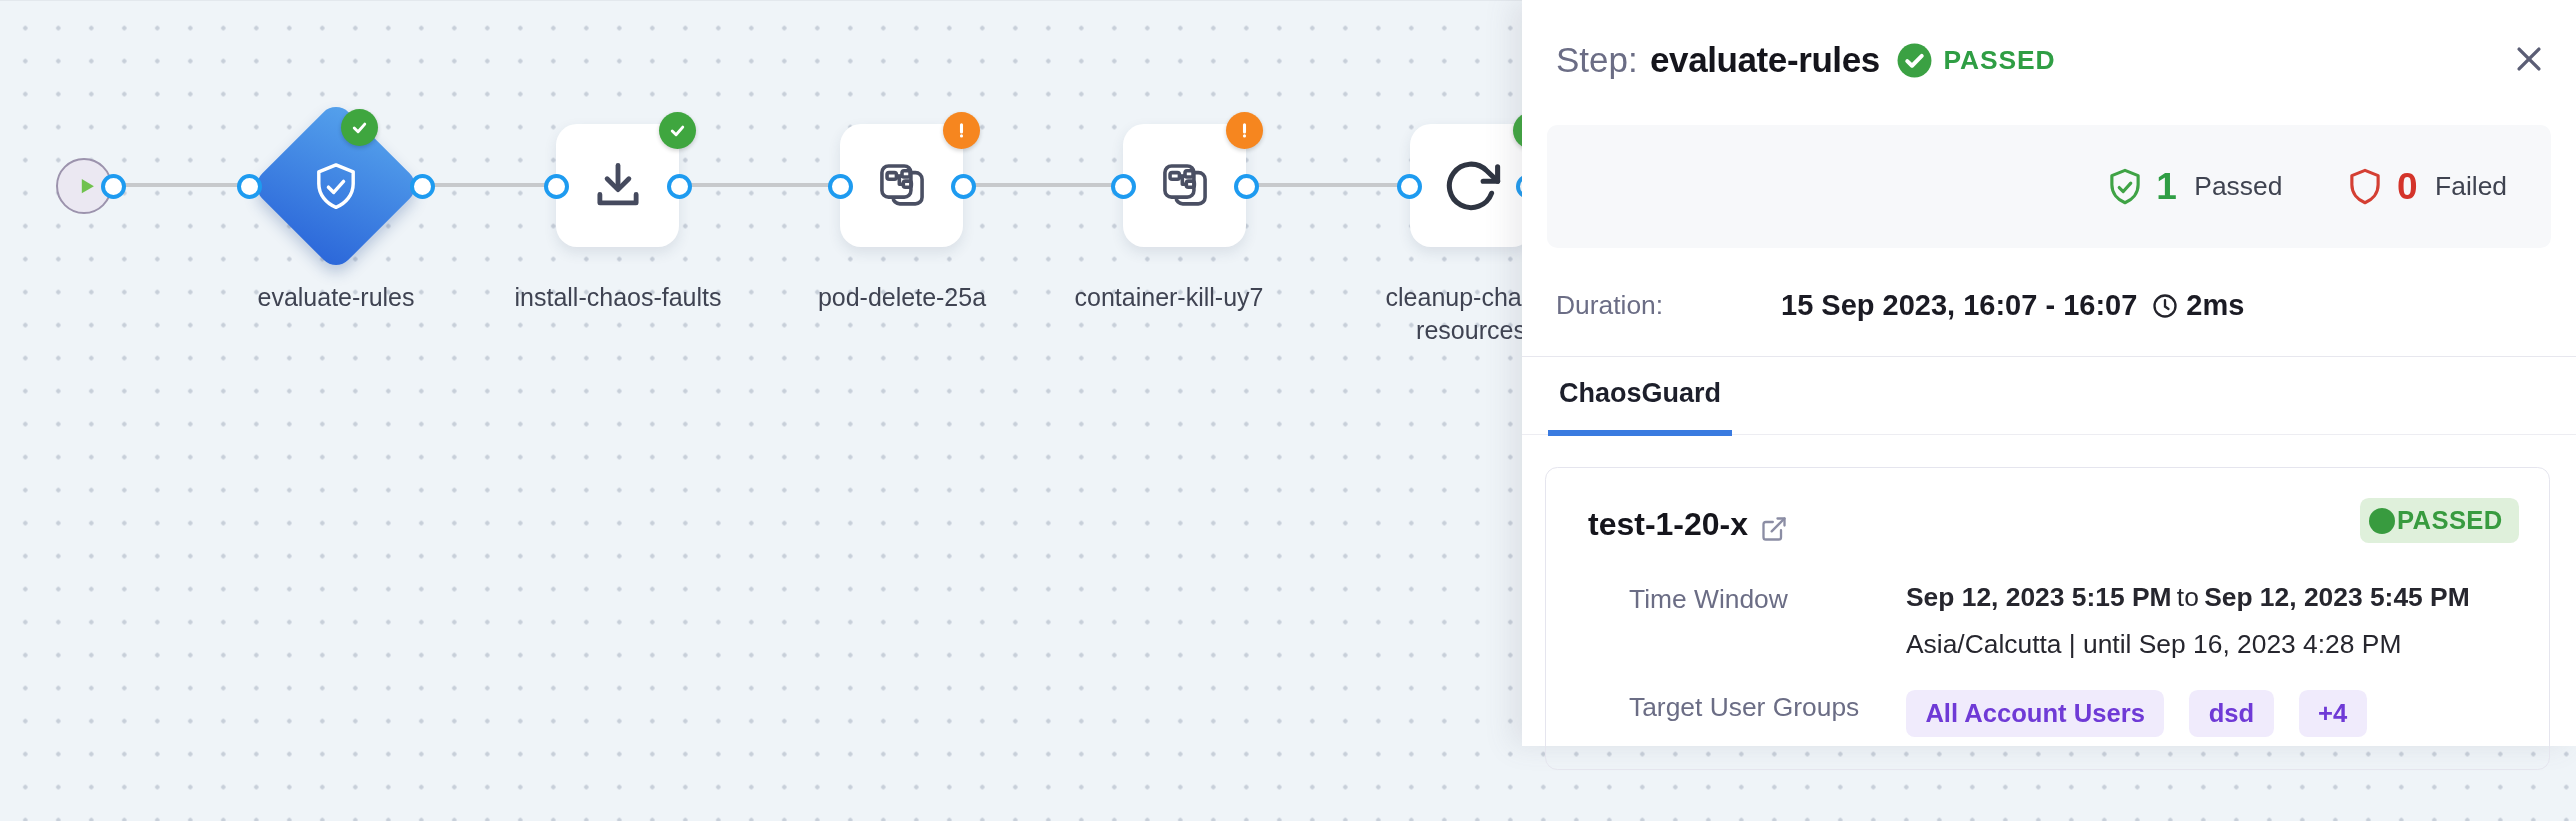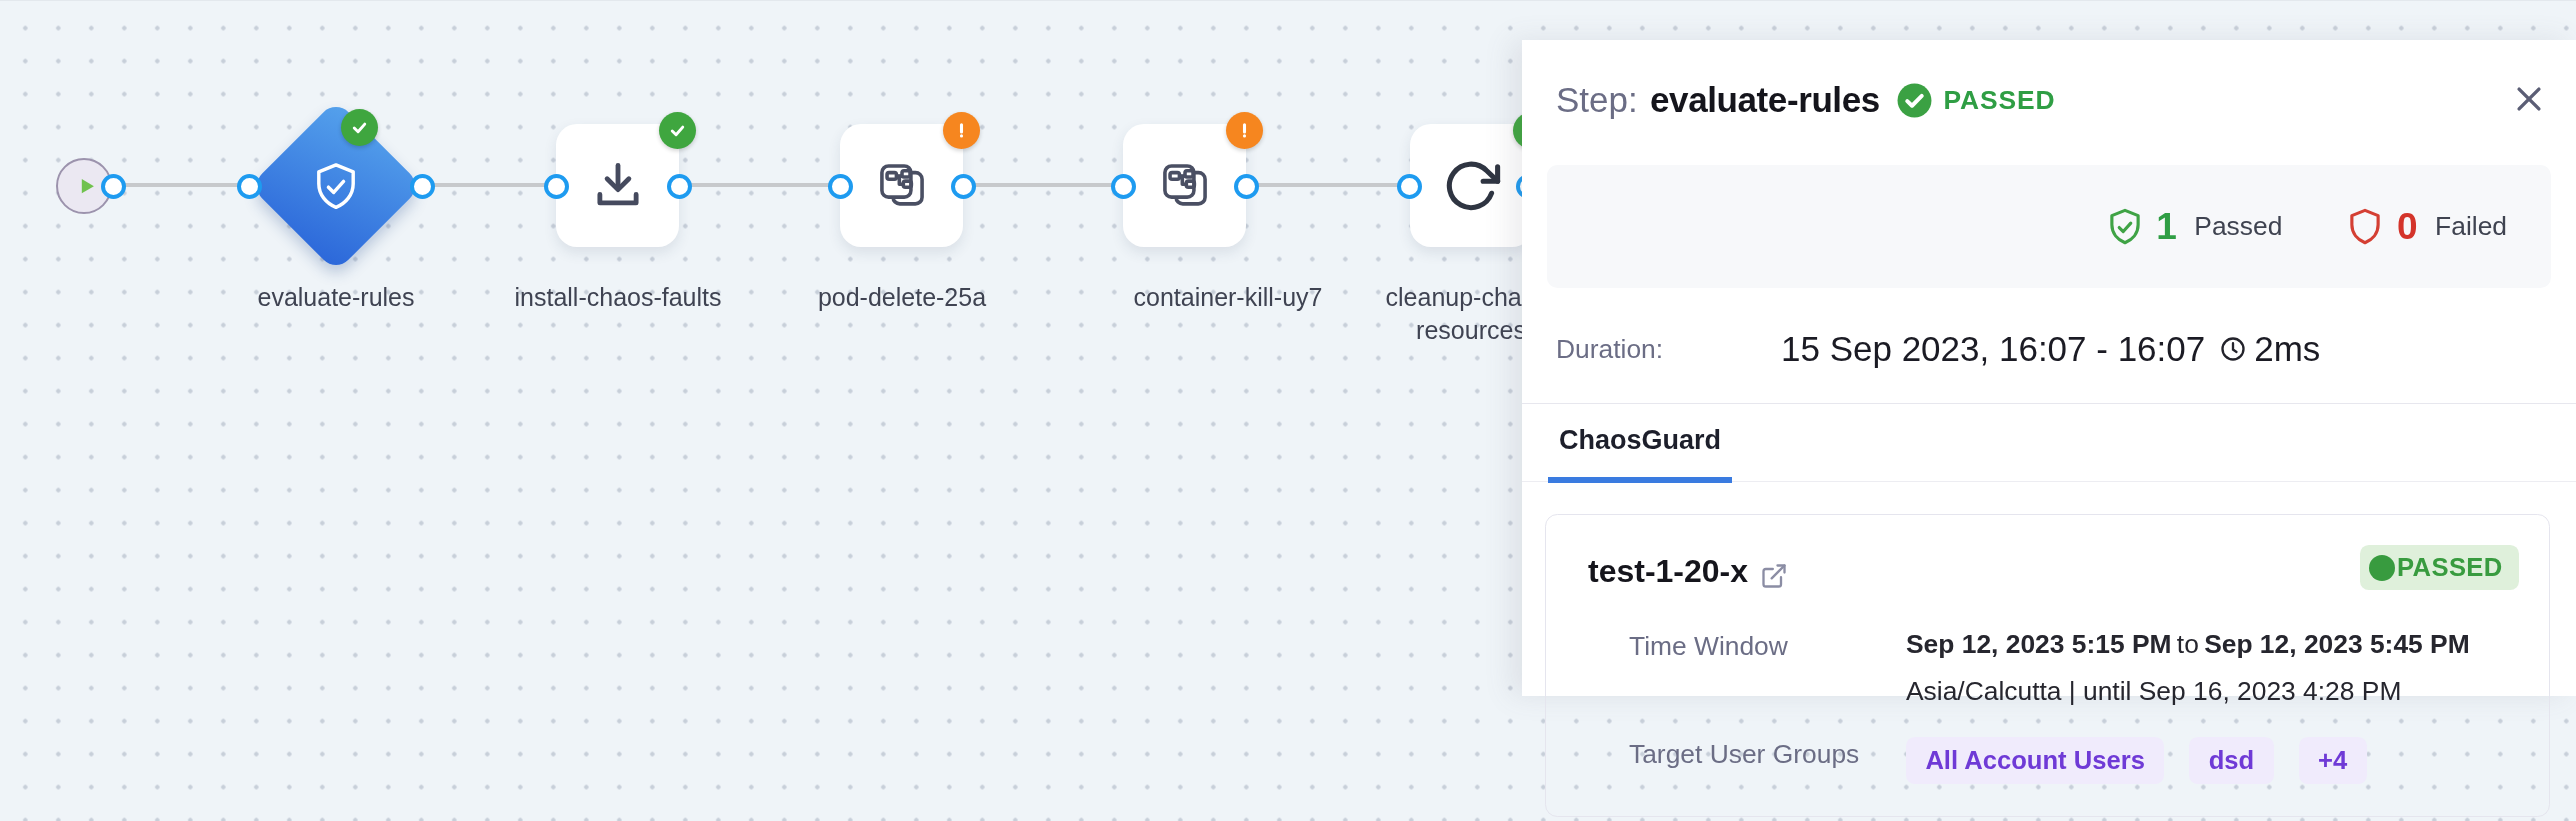--- a/index.html
+++ b/index.html
@@ -60,24 +60,23 @@
   .status-dot.warning { background: #f6861f; }
   .status-dot svg { width: 23px; height: 23px; }
 
   .node-label {
     position: absolute; top: 280px; width: 220px; text-align: center;
     font-size: 25px; line-height: 33px; color: #3f4352; z-index: 1;
   }
 
   
   .panel {
-    position: absolute; top: 0; right: 0; width: 1054px; height: 656px;
+    position: absolute; top: 0; right: 0; width: 1054px; height: 746px;
     background: #fff; z-index: 10;
     box-shadow: -10.6px 0 26.4px rgba(96,97,112,0.12);
-    margin-top: 40px;
   }
   .panel-header {
     display: flex; align-items: center;
     padding: 39px 26.4px 0 34px;
   }
   .step-label { font-size: 35px; color: #6b6d85; margin-right: 12.3px; }
   .step-name  { font-size: 35px; font-weight: bold; color: #15151c; letter-spacing: -0.4px; }
   .hdr-check  { width: 37px; height: 37px; margin: 0 10.6px 0 16px; }
   .hdr-status { font-size: 26.4px; font-weight: bold; color: #2f9e44; letter-spacing: 0.9px; }
   .close-btn  { margin-left: auto; background: none; border: none; cursor: pointer; width: 42px; height: 42px; }
@@ -94,21 +93,21 @@
   .stat { display: flex; align-items: center; gap: 10.6px; }
   .stat svg { width: 42px; height: 42px; }
   .stat-num { font-size: 37px; font-weight: bold; }
   .stat-num.green { color: #2f9e44; }
   .stat-num.red   { color: #d4342a; }
   .stat-lbl { font-size: 26.4px; color: #3f4350; margin-left: 7px; }
 
   .detail-rows { margin: 41px 34px 0 34px; }
   .detail-row { display: flex; align-items: center; margin-bottom: 25px; gap: 13px; }
   .detail-label { width: 212px; font-size: 26.4px; color: #6b6d85; }
-  .detail-value { font-size: 35px; font-weight: normal; color: #1b1b24; display: flex; align-items: center; }
+  .detail-value { font-size: 29px; font-weight: bold; color: #1b1b24; display: flex; align-items: center; }
   .clock { width: 28px; height: 28px; margin: 0 7px 0 14px; }
 
   .tabbar {
     margin-top: 34px; border-top: 1.8px solid #e7e7ee; border-bottom: 1.8px solid #ededf2;
     padding: 21px 0 0 26.4px; display: flex;
   }
   .tab {
     font-size: 27px; font-weight: bold; color: #1d1f2b;
     padding: 0 10.6px 21px 10.6px; border-bottom: 6.2px solid #3a7be0;
     margin-bottom: -1.8px; cursor: pointer; background: none; border-top: none; border-left: none; border-right: none;
@@ -223,21 +222,21 @@
       <path d="M10.5 8.5h2.5"></path>
         <path d="M11.8 8.5v3.7h1.8"></path>
     </svg>
   </div>
   <div class="status-dot warning" style="left:1226px; top:111px">
     <svg viewBox="0 0 24 24" fill="none" stroke="#fff" stroke-width="3.2" stroke-linecap="round">
         <line x1="12" y1="6" x2="12" y2="13.5"></line>
         <line x1="12" y1="17.6" x2="12" y2="17.7"></line>
       </svg>
   </div>
-  <div class="node-label" style="left:1118px">container-kill-uy7</div>
+  <div class="node-label" style="left:1059px">container-kill-uy7</div>
 
   <div class="sq-node" style="left:1410px">
     <svg viewBox="0 0 24 24" fill="none" stroke="#2f3542" stroke-width="2.1" stroke-linecap="round" stroke-linejoin="round">
       <polyline points="22.6 4 22.6 10 16.6 10"></polyline>
       <path d="M20.1 15a9 9 0 1 1-2.1-9.4l4.6 4.4"></path>
     </svg>
   </div>
   <div class="status-dot success" style="left:1513px; top:111px">
     <svg viewBox="0 0 24 24" fill="none" stroke="#fff" stroke-width="3" stroke-linecap="round" stroke-linejoin="round">
         <polyline points="6.5 12.5 10.5 16.5 17.5 8.5"></polyline>

